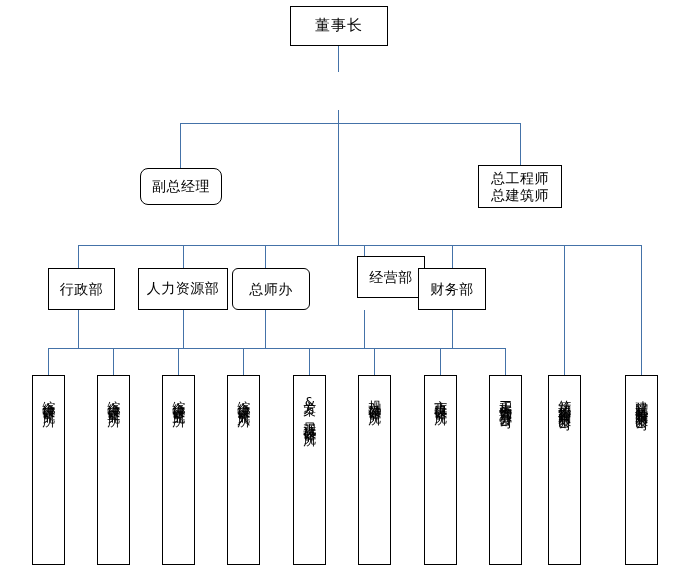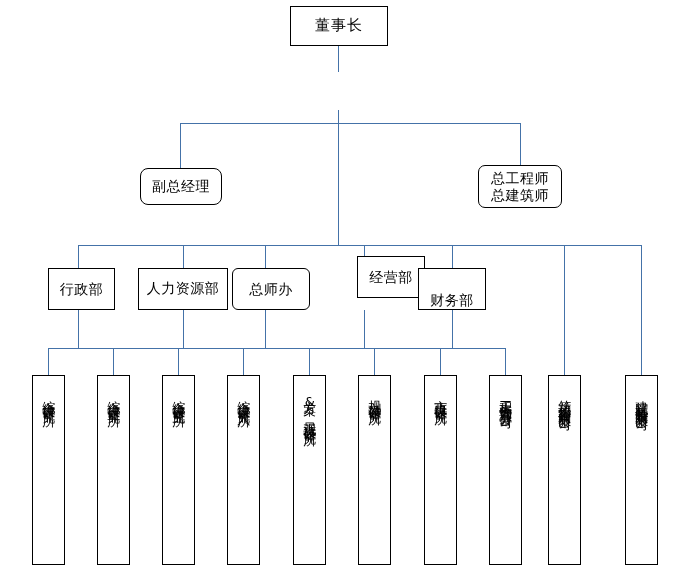--- a/index.html
+++ b/index.html
@@ -115,42 +115,42 @@
 
   <div class="node h" style="left:290px; top:6px; width:98px; height:40px;">
     <span class="label">董事长</span>
   </div>
 
 
   <div class="node h2" style="left:140px; top:168px; width:82px; height:37px;border-radius:8px;">
     <span class="label">副总经理</span>
   </div>
 
-  <div class="node h2" style="left:478px; top:165px; width:84px; height:43px;border-radius:7px;">
+  <div class="node h2" style="left:478px; top:165px; width:84px; height:43px;">
     <span class="label">总工程师
 总建筑师</span>
   </div>
 
   <div class="node dept" style="left:48px; top:268px; width:67px; height:42px;">
     <span class="label">行政部</span>
   </div>
 
   <div class="node dept" style="left:138px; top:268px; width:90px; height:42px;font-family:Liberation Mono, monospace;">
     <span class="label">人力资源部</span>
   </div>
 
   <div class="node dept" style="left:232px; top:268px; width:78px; height:42px;border-radius:6px;">
     <span class="label">总师办</span>
   </div>
 
   <div class="node dept" style="left:330px; top:256px; width:68px; height:42px;margin-left:27px;">
     <span class="label">经营部</span>
   </div>
 
-  <div class="node dept" style="left:418px; top:268px; width:68px; height:42px;align-items:flex-end;">
+  <div class="node dept" style="left:418px; top:268px; width:68px; height:42px;">
     <span class="label">财务部</span>
   </div>
 
   <div class="node vert" style="left:32px; top:375px; width:33px; height:190px;">
     <span class="label">综合设计研究一所</span>
   </div>
 
   <div class="node vert" style="left:97px; top:375px; width:33px; height:190px;">
     <span class="label">综合设计研究二所</span>
   </div>

